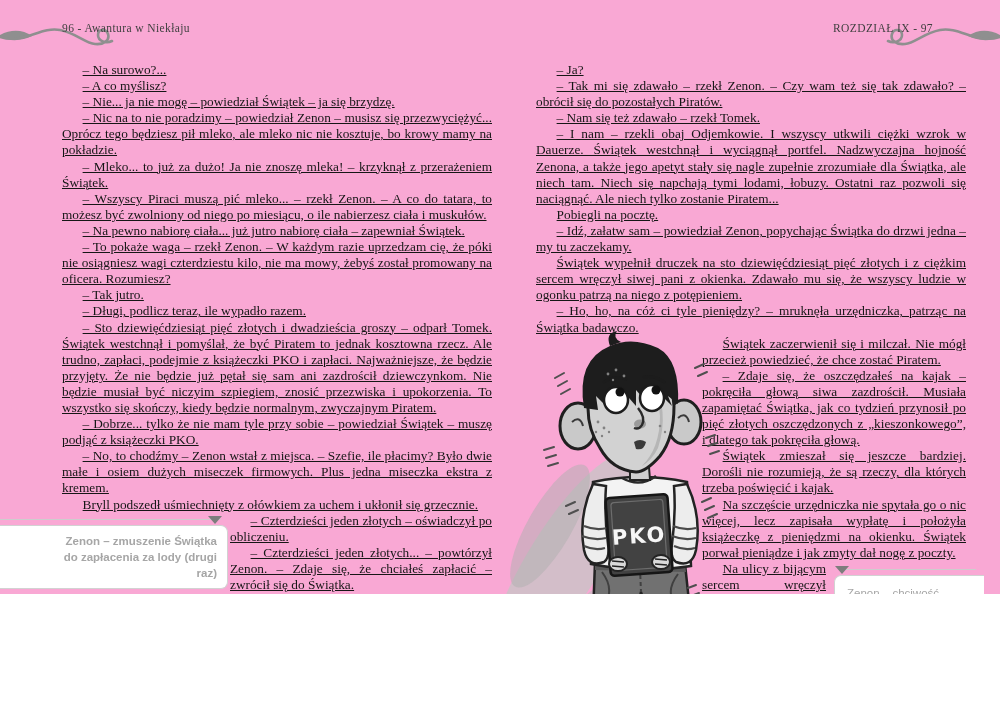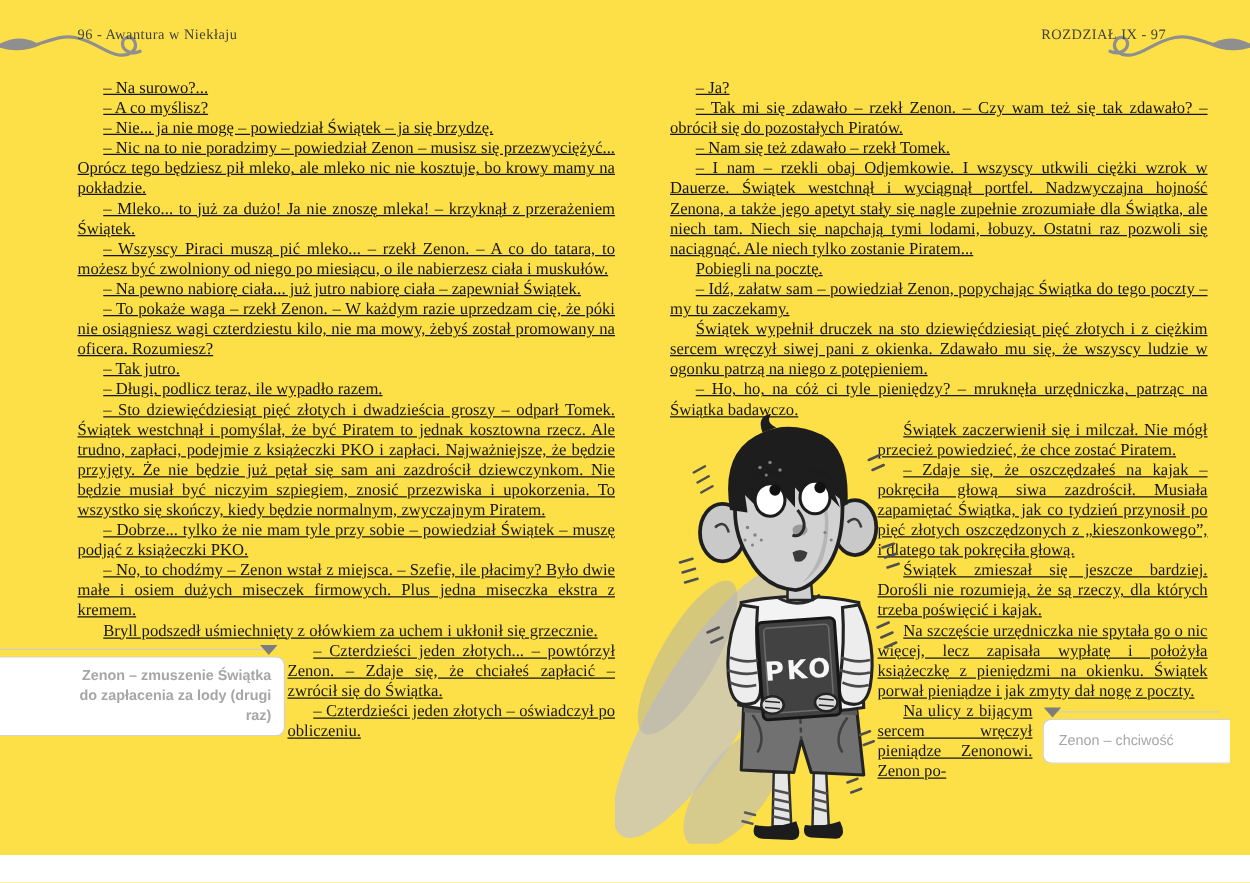--- a/index.html
+++ b/index.html
@@ -1,17 +1,17 @@
 <!DOCTYPE html>
 <html lang="pl"><head>
 <meta charset="utf-8">
 <style>
   html,body{margin:0;padding:0;background:#ffffff;}
   .screen{
-    position:relative;width:1000px;height:684px;background:#fde047;overflow:hidden;
+    position:relative;width:1000px;height:594px;background:#f9a8d4;overflow:hidden;
     font-family:"Liberation Serif","DejaVu Serif",serif;color:#161616;
   }
   
   .running-head{position:absolute;top:22px;font-size:11.5px;color:#3f3f3f;letter-spacing:.4px;}
   .running-head.rh-left{left:62px;}
   .running-head.rh-right{right:67px;}
   .ornament{position:absolute;top:12px;width:118px;height:44px;}
   .ornament.orn-left{left:0;}
   .ornament.orn-right{right:0;transform:scaleX(-1);}
   
@@ -75,31 +75,31 @@
     <p>– No, to chodźmy – Zenon wstał z miejsca. – Szefie, ile płacimy? Było dwie małe i osiem dużych miseczek firmowych. Plus jedna miseczka ekstra z kremem.</p>
     <p>Bryll podszedł uśmiechnięty z ołówkiem za uchem i ukłonił się grzecznie.</p>
 
     <div class="note-float-left">
       <div class="note-rule note-rule-l"></div>
       <div class="tri tri-l"></div>
       <div class="note-box note-box-l">
         <span>Zenon – zmuszenie Świątka do zapłacenia za lody (drugi raz)</span>
       </div>
     </div>
+    <p>– Czterdzieści jeden złotych – oświadczył po obliczeniu.</p>
     <p>– Czterdzieści jeden złotych... – powtórzył Zenon. – Zdaje się, że chciałeś zapłacić – zwrócił się do Świątka.</p>
-    <p>– Czterdzieści jeden złotych – oświadczył po obliczeniu.</p>
   </div>
 
   <div class="col col-right">
     <p>– Ja?</p>
     <p>– Tak mi się zdawało – rzekł Zenon. – Czy wam też się tak zdawało? – obrócił się do pozostałych Piratów.</p>
     <p>– Nam się też zdawało – rzekł Tomek.</p>
     <p>– I nam – rzekli obaj Odjemkowie. I wszyscy utkwili ciężki wzrok w Dauerze. Świątek westchnął i wyciągnął portfel. Nadzwyczajna hojność Zenona, a także jego apetyt stały się nagle zupełnie zrozumiałe dla Świątka, ale niech tam. Niech się napchają tymi lodami, łobuzy. Ostatni raz pozwoli się naciągnąć. Ale niech tylko zostanie Piratem...</p>
     <p>Pobiegli na pocztę.</p>
-    <p>– Idź, załatw sam – powiedział Zenon, popychając Świątka do tego poczty – my tu zaczekamy.</p>
+    <p>– Idź, załatw sam – powiedział Zenon, popychając Świątka do drzwi jedna – my tu zaczekamy.</p>
     <p>Świątek wypełnił druczek na sto dziewięćdziesiąt pięć złotych i z ciężkim sercem wręczył siwej pani z okienka. Zdawało mu się, że wszyscy ludzie w ogonku patrzą na niego z potępieniem.</p>
     <p>– Ho, ho, na cóż ci tyle pieniędzy? – mruknęła urzędniczka, patrząc na Świątka badawczo.</p>
 
     <div class="illu-float"></div>
     <p>Świątek zaczerwienił się i milczał. Nie mógł przecież powiedzieć, że chce zostać Piratem.</p>
     <p>– Zdaje się, że oszczędzałeś na kajak – pokręciła głową siwa zazdrościł. Musiała zapamiętać Świątka, jak co tydzień przynosił po pięć złotych oszczędzonych z „kieszonkowego”, i dlatego tak pokręciła głową.</p>
     <p>Świątek zmieszał się jeszcze bardziej. Dorośli nie rozumieją, że są rzeczy, dla których trzeba poświęcić i kajak.</p>
     <p>Na szczęście urzędniczka nie spytała go o nic więcej, lecz zapisała wypłatę i położyła książeczkę z pieniędzmi na okienku. Świątek porwał pieniądze i jak zmyty dał nogę z poczty.</p>
 
     <div class="note-float-right">

